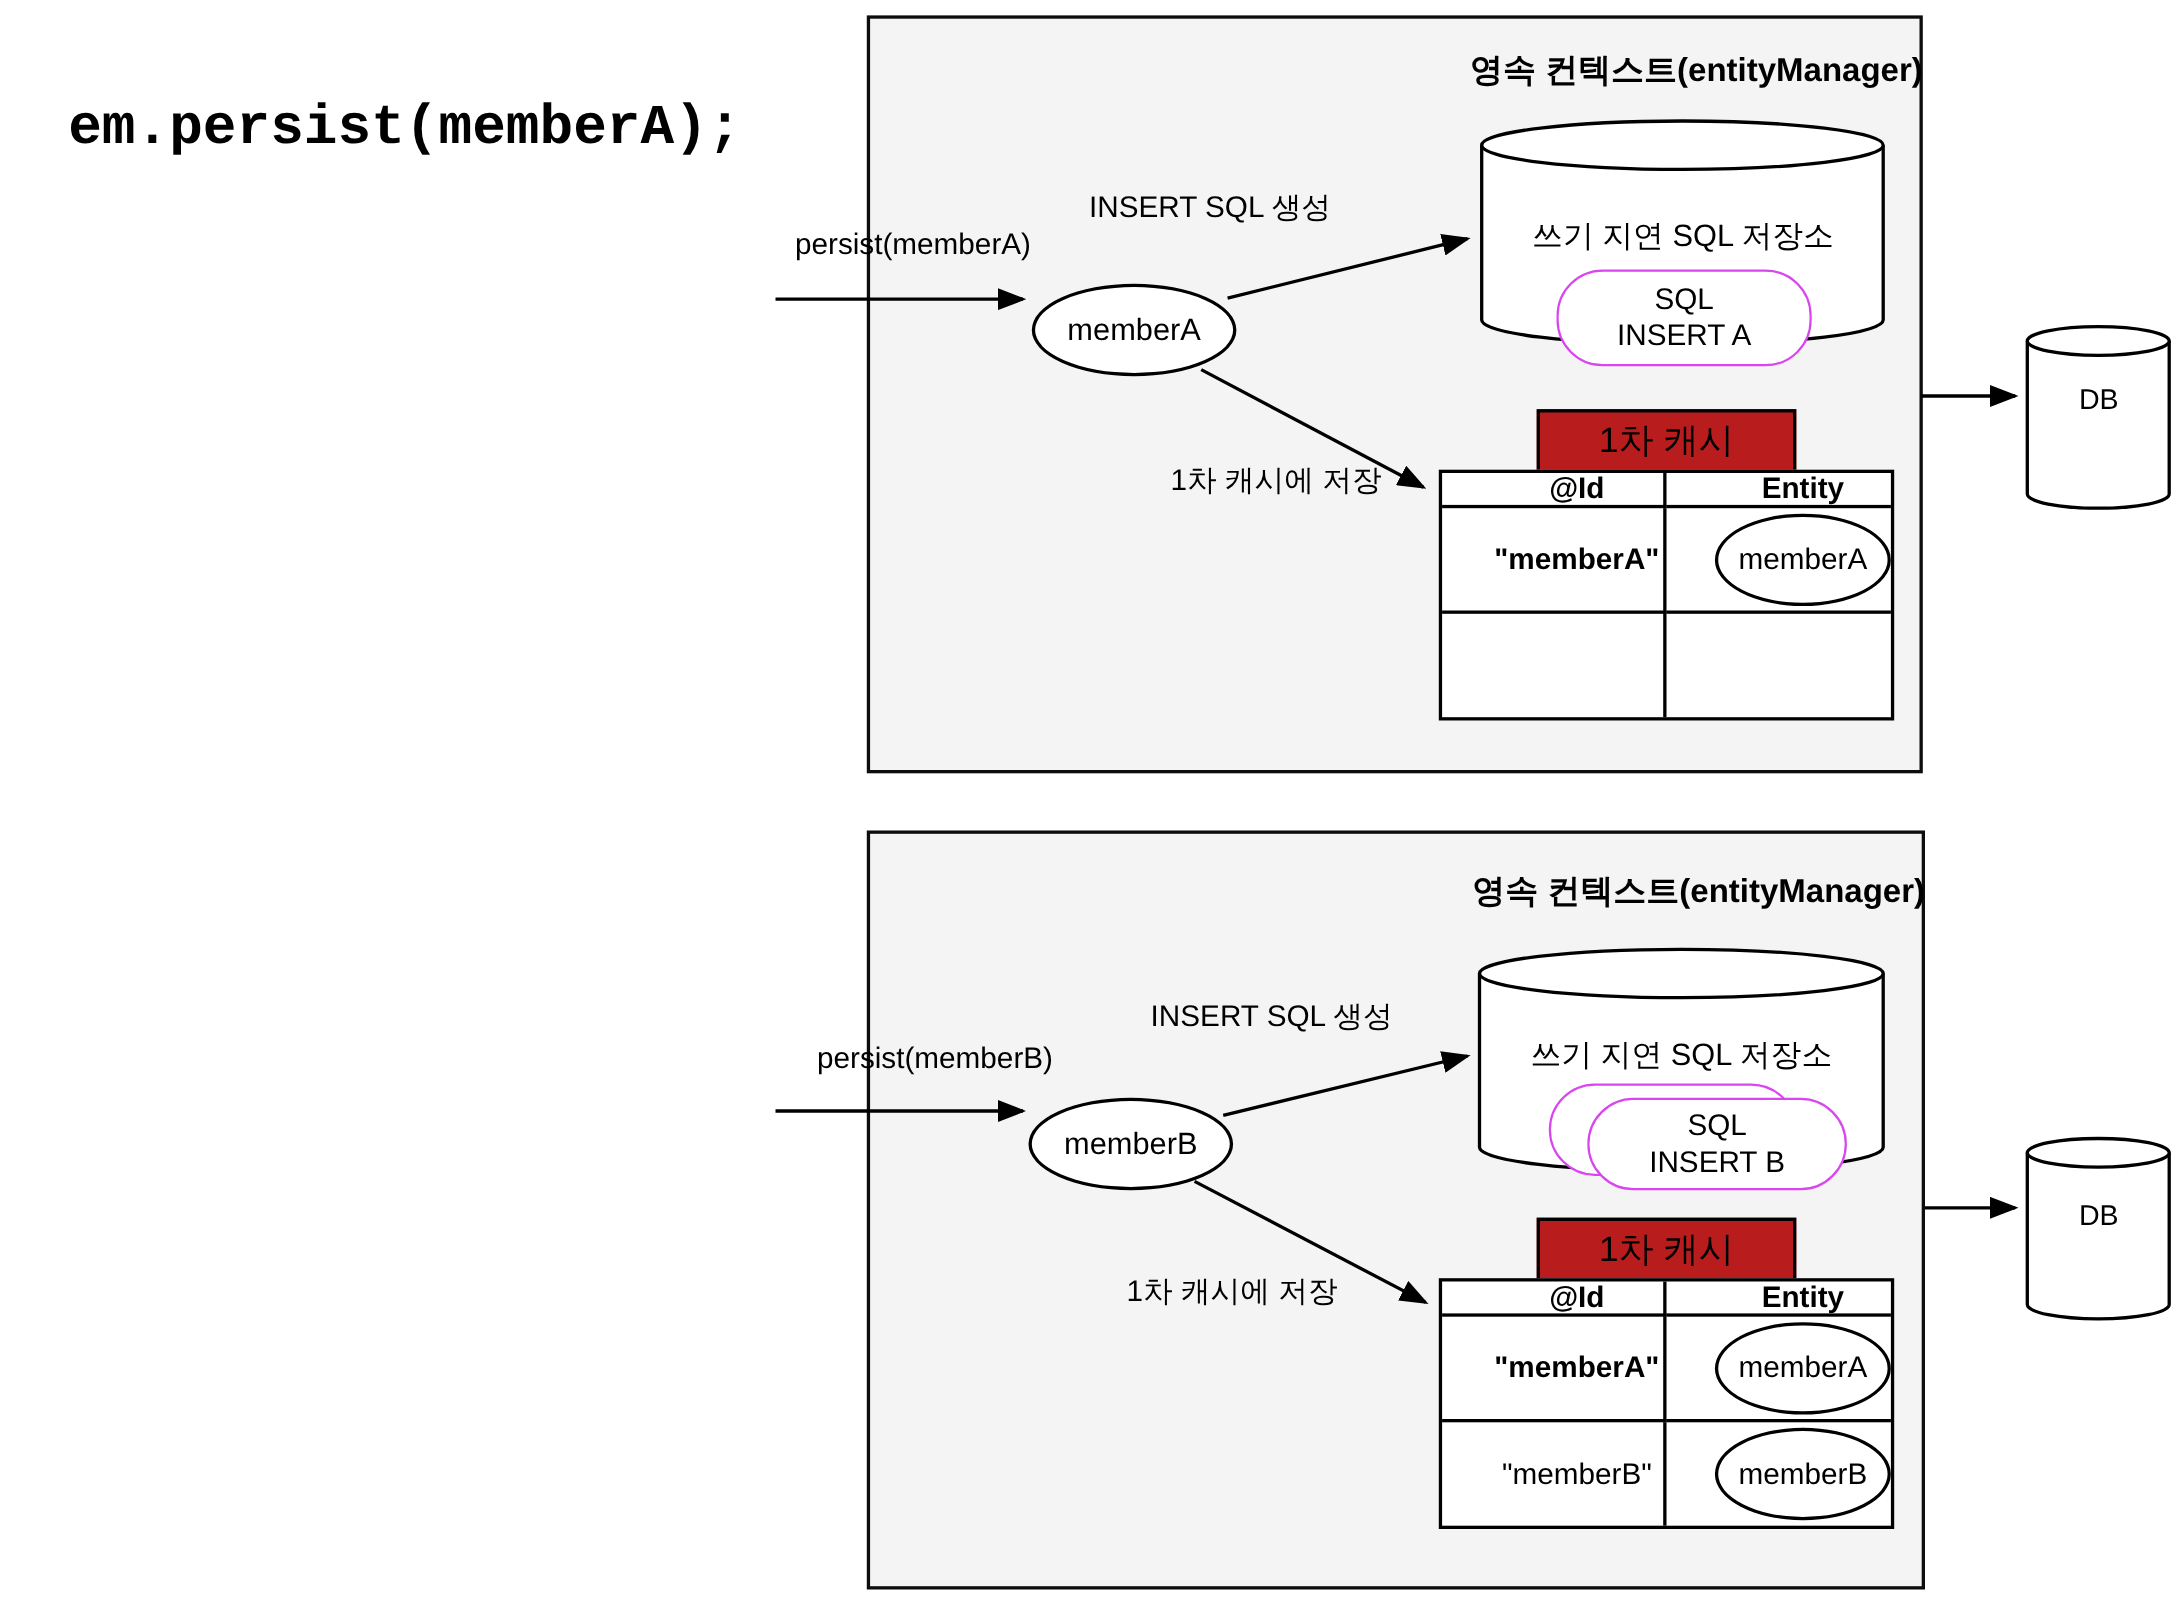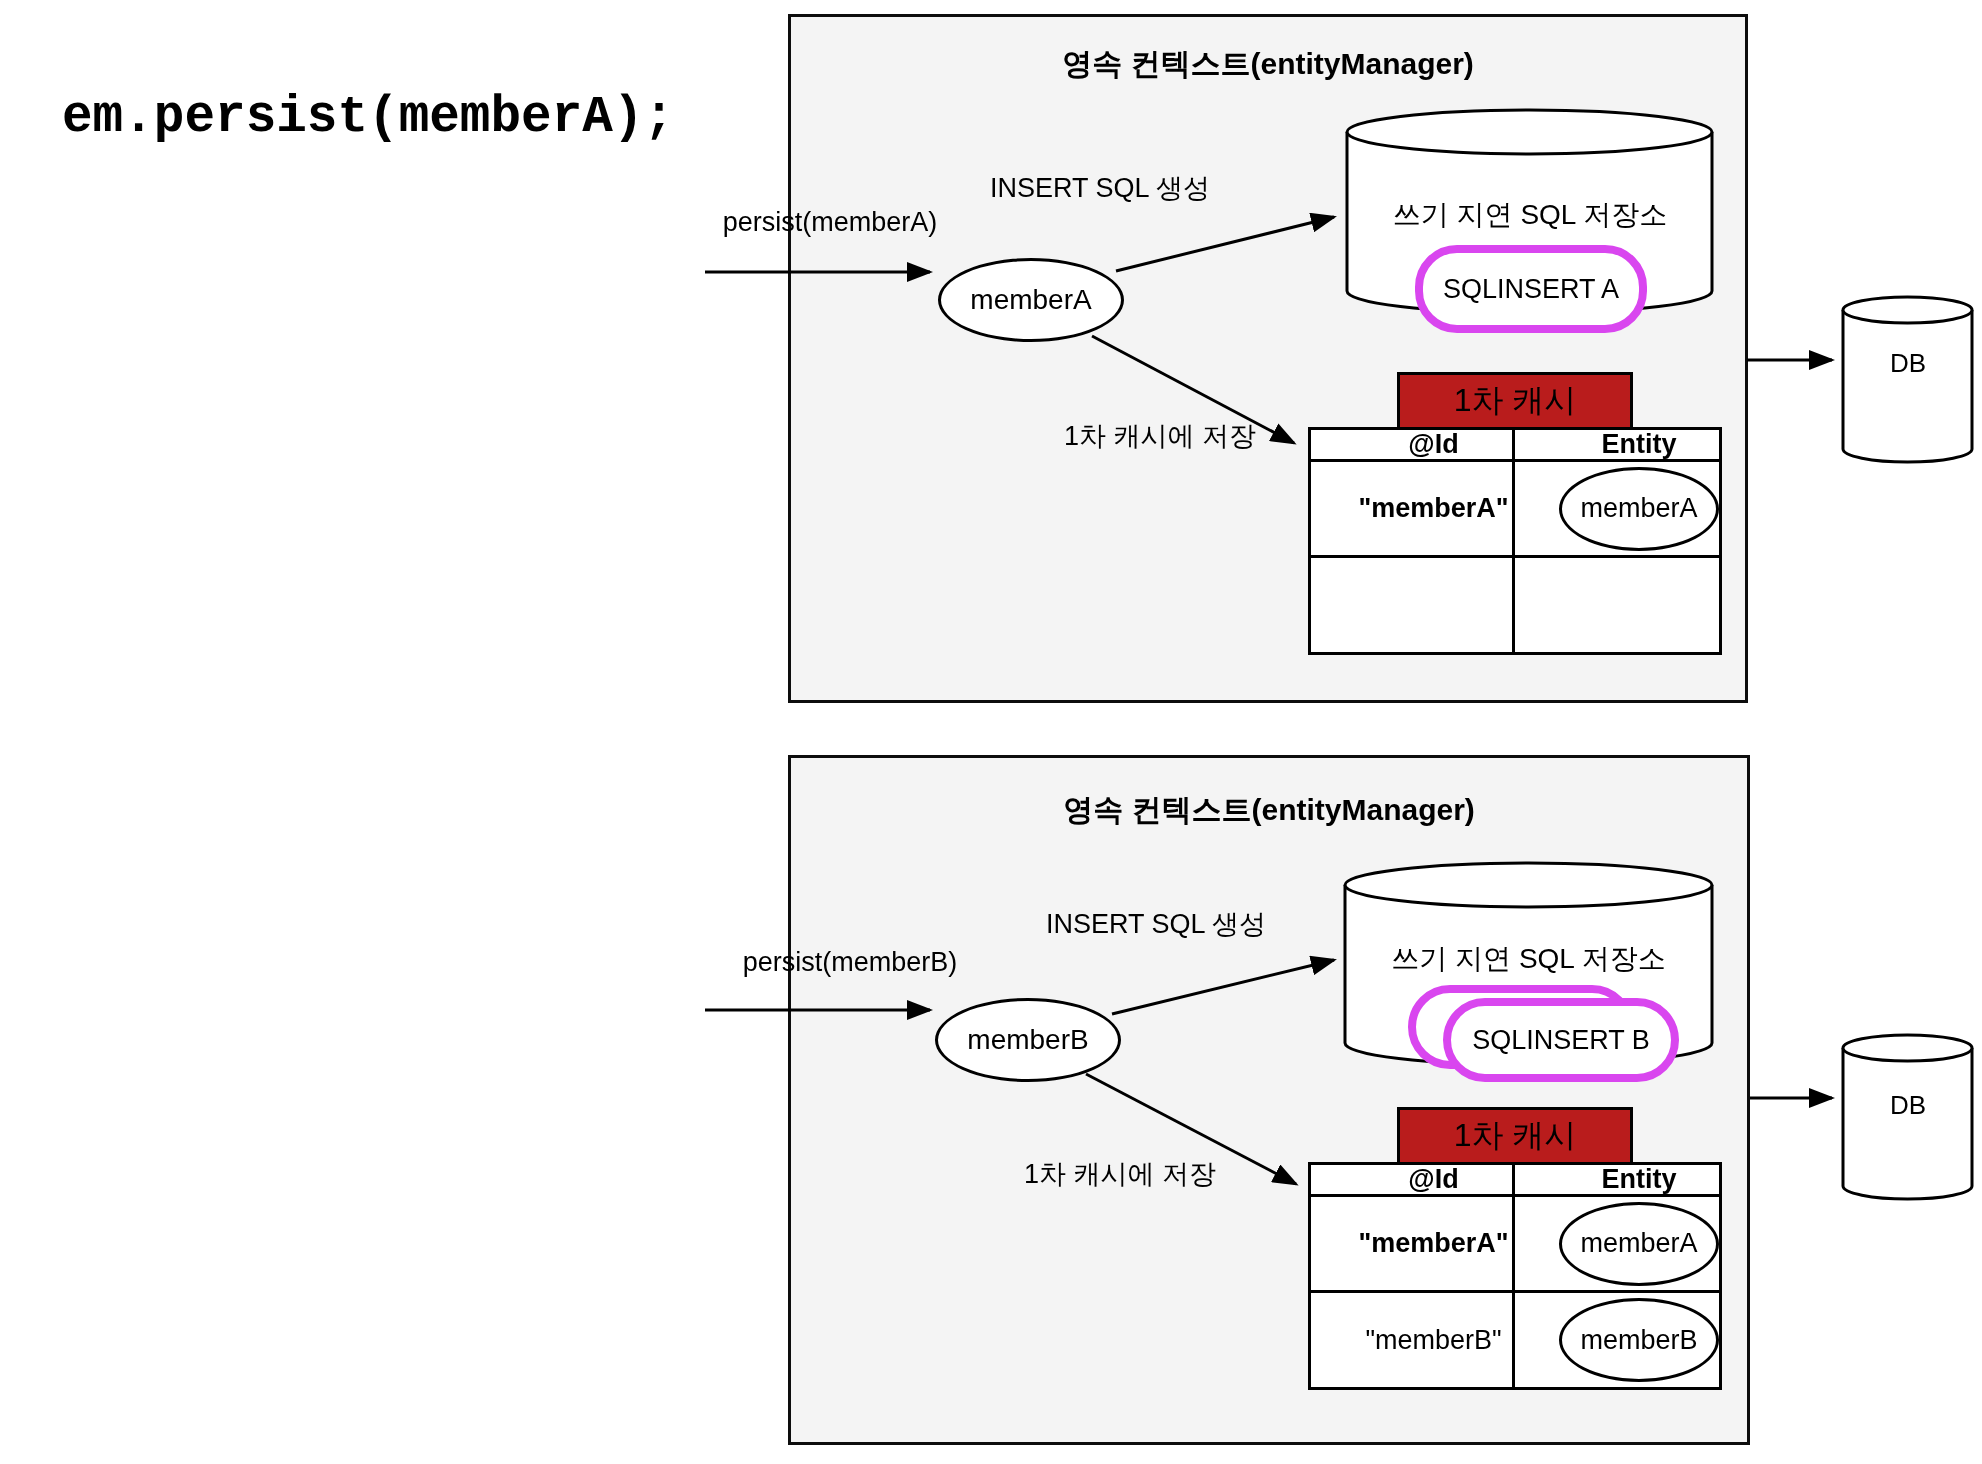--- a/index.html
+++ b/index.html
@@ -1,30 +1,30 @@
 <!DOCTYPE html>
 <html><head>
 <meta charset="utf-8">
 <style>
   html,body{margin:0;padding:0;background:#fff;}
   .canvas{position:relative;width:1982px;height:1464px;background:#fff;overflow:hidden;
           font-family:"Liberation Sans",sans-serif;color:#000;}
   .code{position:absolute;font-family:"Liberation Mono",monospace;font-weight:700;
         font-size:51px;line-height:60px;white-space:nowrap;}
   .panel{position:absolute;background:#f4f4f4;border:3px solid #0d0d0d;box-sizing:border-box;}
-  .panel-title{position:absolute;text-align:center;font-weight:bold;font-size:30px;white-space:nowrap;}
+  .panel-title{position:absolute;text-align:right;font-weight:bold;font-size:30px;white-space:nowrap;}
   .lbl{position:absolute;font-size:27px;text-align:center;white-space:nowrap;line-height:1.2;}
   .store-lbl{font-size:28px;}
   .wires{position:absolute;left:0;top:0;width:1982px;height:1464px;}
   .wires line{stroke:#000;stroke-width:3;}
   .wires .cyl{fill:#fff;stroke:#000;stroke-width:3;}
   .entity-node{position:absolute;background:#fff;border:3px solid #000;border-radius:50%;
         display:flex;align-items:center;justify-content:center;font-size:28px;box-sizing:border-box;}
-  .sql-card{position:absolute;background:#fff;border:8px solid #d946ef;border-radius:42px;
-        display:flex;flex-direction:row;align-items:center;justify-content:center;
+  .sql-card{position:absolute;background:#fff;border:2px solid #d946ef;border-radius:42px;
+        display:flex;flex-direction:column;align-items:center;justify-content:center;
         font-size:27px;line-height:1.22;text-align:center;box-sizing:border-box;}
   .cache-tab{position:absolute;background:#b91c1c;border:3px solid #000;display:flex;
         align-items:center;justify-content:center;font-size:32px;box-sizing:border-box;}
   .cache-table{position:absolute;background:#fff;border:3px solid #000;box-sizing:border-box;
         display:grid;grid-template-columns:1fr 1fr;}
   .ct-cell{border-right:3px solid #000;border-bottom:3px solid #000;display:flex;
         align-items:center;justify-content:center;font-size:27px;overflow:hidden;padding-left:44px;}
   .ct-last-col{border-right:none;}
   .ct-last-row{border-bottom:none;}
   .ct-head{font-weight:bold;}

